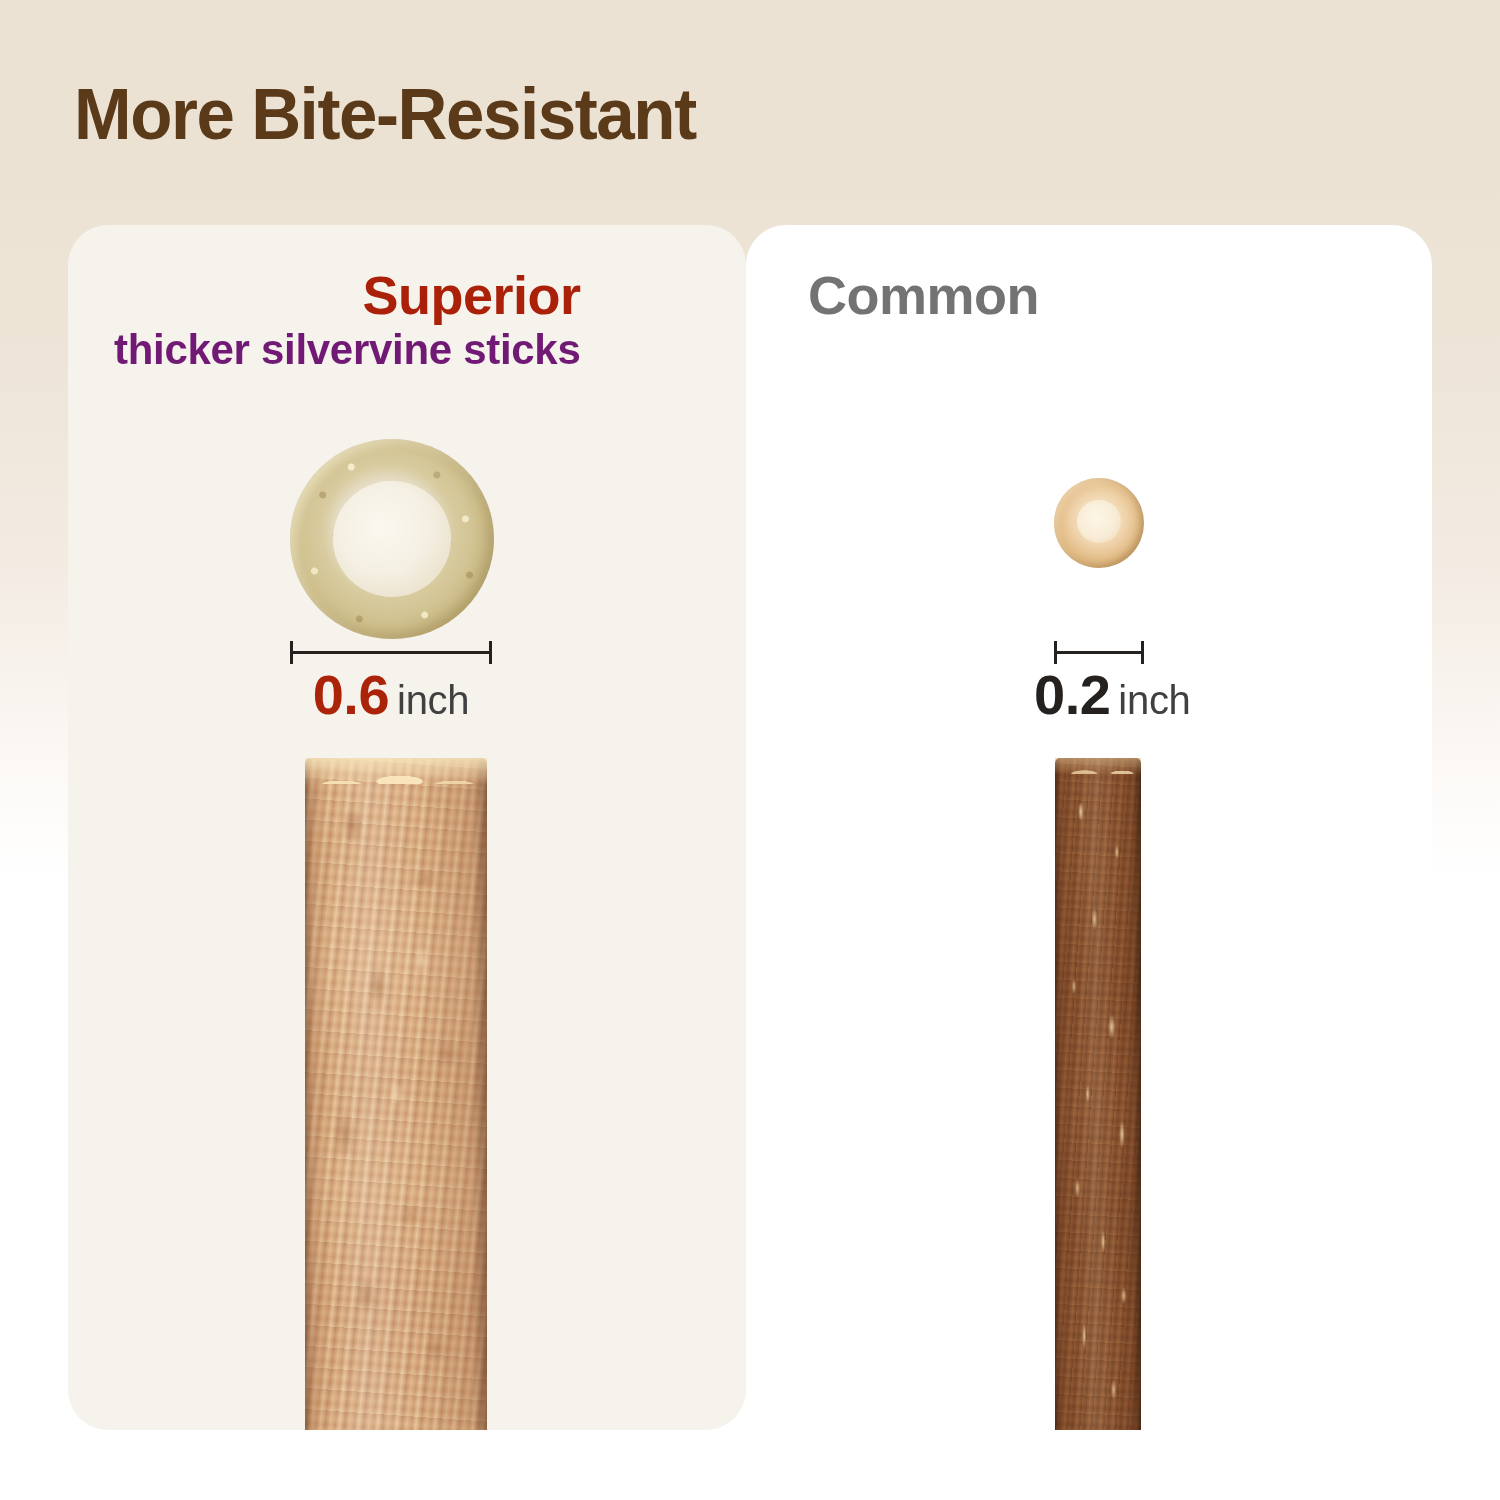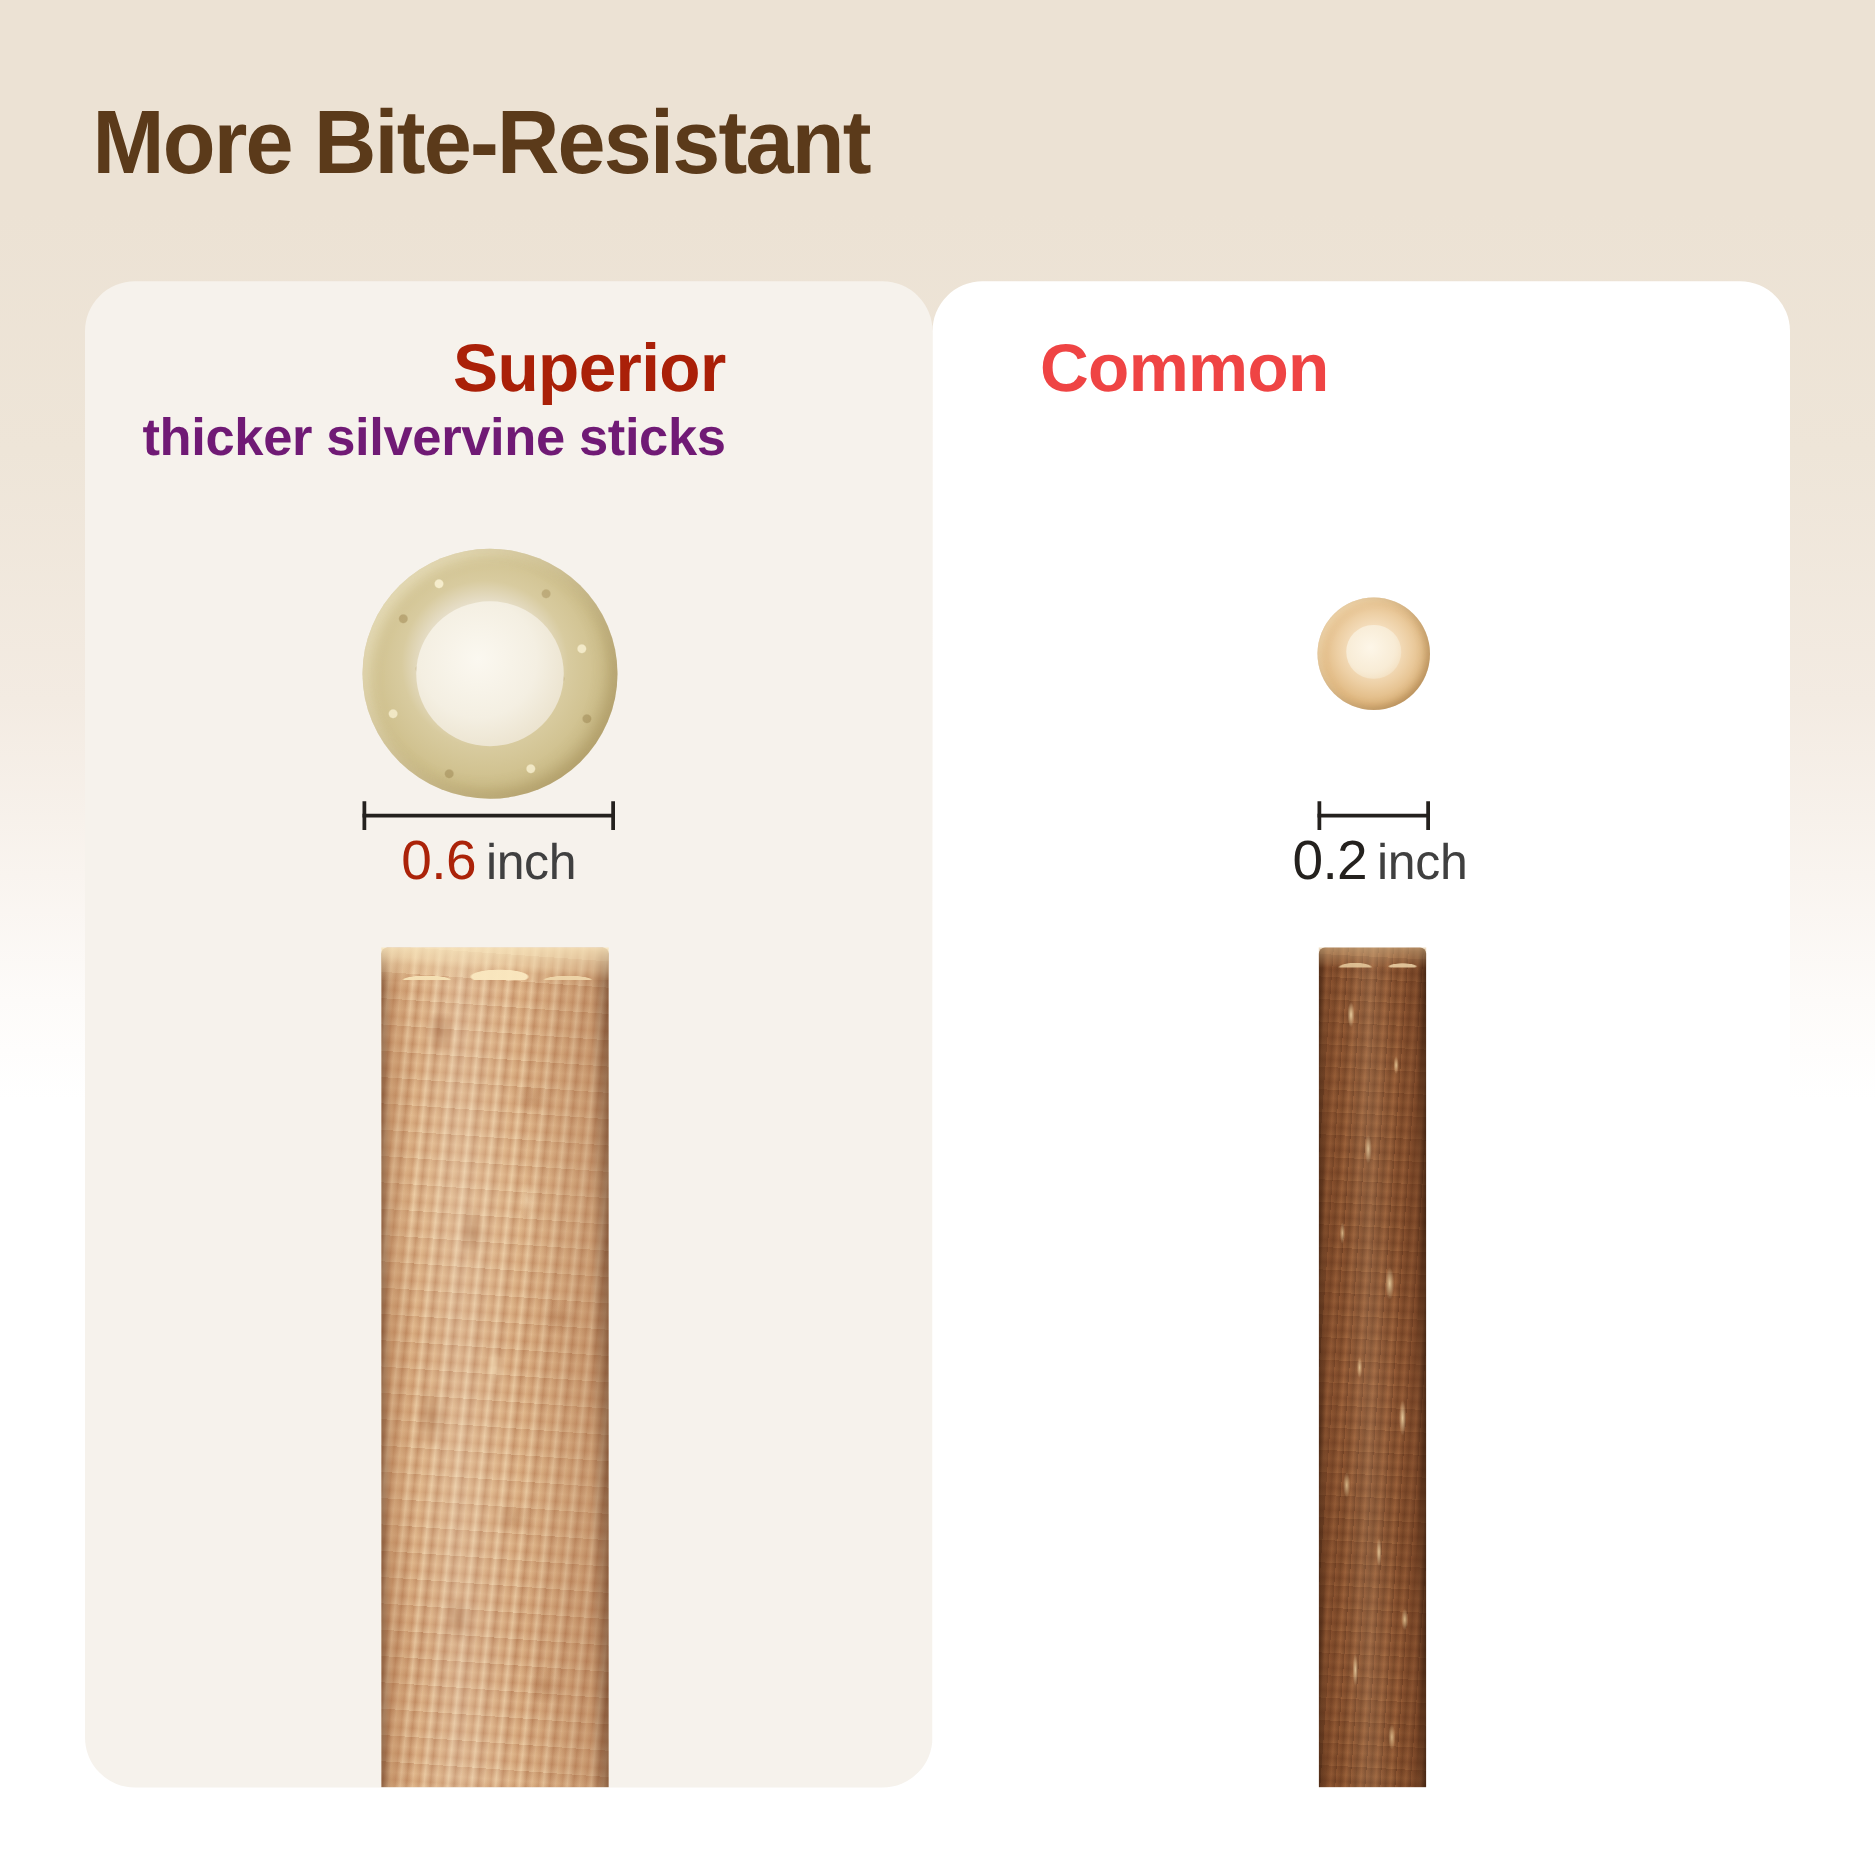--- a/index.html
+++ b/index.html
@@ -82,21 +82,21 @@
   }
   #card-common .card-heading { left: 62px; }
 
   .heading-primary {
     display: block;
     font-size: 54px;
     font-weight: bold;
     letter-spacing: -0.5px;
   }
   #lbl-superior { color: #aa2008; text-align: right; }
-  #lbl-common   { color: #ef4444; margin-left: 24px; }
+  #lbl-common   { color: #737373; }
 
   .heading-secondary {
     display: block;
     font-size: 42px;
     font-weight: bold;
     color: #701a75;
     letter-spacing: -0.3px;
     margin-top: 4px;
   }
 
@@ -207,22 +207,22 @@
   
   .measure {
     position: absolute;
     white-space: nowrap;
     line-height: 1;
   }
   #measure-superior { left: 222px; top: 442px; width: 202px; text-align: center; }
   #measure-common   { left: 288px; top: 442px; width: 130px; text-align: right; }
 
   .measure .value {
-    font-size: 44px;
-    font-weight: normal;
+    font-size: 56px;
+    font-weight: bold;
     letter-spacing: -0.5px;
   }
   #val-superior { color: #ab2309; }
   #val-common   { color: #24211e; }
 
   .measure .unit {
     font-size: 40px;
     font-weight: normal;
     color: #404040;
     letter-spacing: -0.3px;

